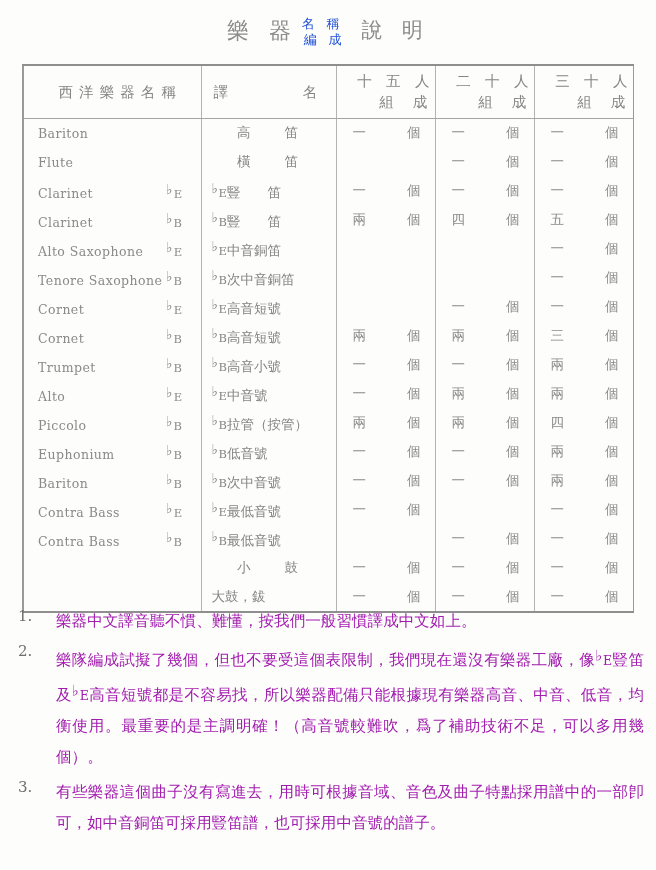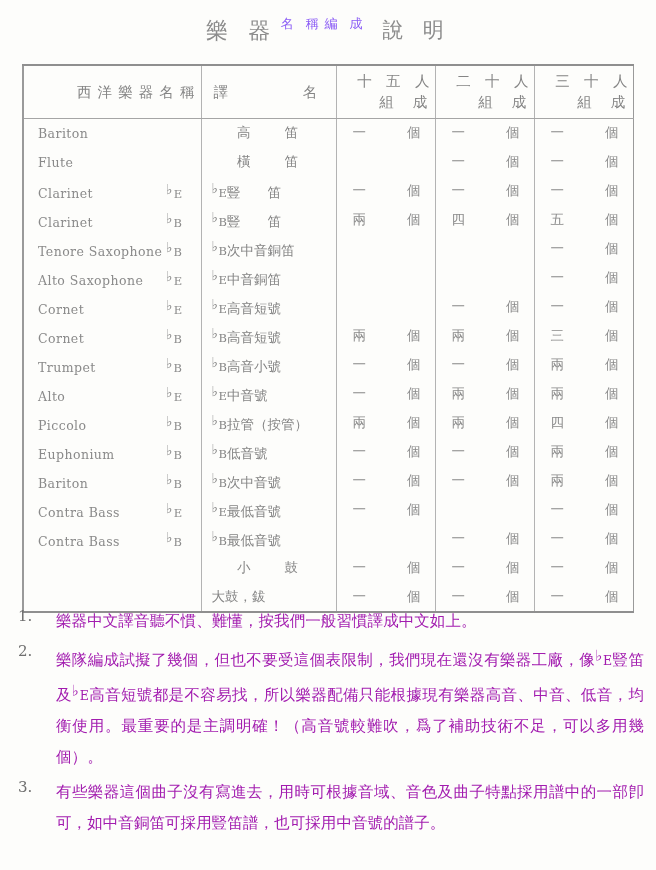--- a/index.html
+++ b/index.html
@@ -38,27 +38,27 @@
   .title-big {
     font-family: "DejaVu Serif", serif;
     font-size: 22px;
     line-height: 1;
     letter-spacing: 0.30em;
     padding-top: 10px;
     color: #8c8c8c;
   }
   .title-stack {
     display: inline-flex;
-    flex-direction: row;
+    flex-direction: column;
     font-family: "DejaVu Serif", serif;
     font-size: 13px;
     line-height: 1.25;
     letter-spacing: 0.30em;
     padding: 6px 4px 0 4px;
-    color: #8b5cf6;
+    color: #1d4ed8;
   }
   .title-stack .row2 { padding-left: 2px; }
   .title-tail {
     font-family: "DejaVu Serif", serif;
     font-size: 21px;
     line-height: 1;
     letter-spacing: 0.30em;
     padding-top: 10px;
     padding-left: 12px;
     color: #8c8c8c;
@@ -96,21 +96,21 @@
   thead th {
     border-bottom: 1px solid #a5a5a5;
     height: 52px;
     font-weight: normal;
     font-family: "DejaVu Serif", serif;
   }
   .hdr-one {
     font-size: 14.5px;
     letter-spacing: 0.42em;
     padding-left: 16px;
-    text-align: right;
+    text-align: center;
   }
   .hdr-split {
     text-align: left;
     font-size: 14.5px;
     letter-spacing: 0.30em;
     padding: 0 14px 0 12px;
     display: flex;
     justify-content: space-between;
   }
   .hdr-two {
@@ -393,55 +393,55 @@
             <td>
               <div class="cell-num">
                 <span>五</span>
                 <span>個</span>
               </div>
             </td>
           </tr>
           <tr>
             <td>
               <div class="cell-eng">
+                <span>Alto Saxophone</span>
+                <span><span class="pitch"><span class="flat">♭</span><span class="ltr">E</span></span></span>
+              </div>
+            </td>
+            <td>
+              <div class="cell-chi"><span class="pitch"><span class="flat">♭</span><span class="ltr">E</span></span><span>中音銅笛</span></div>
+            </td>
+            <td>
+              <div class="cell-num">
+                <span>&nbsp;</span>
+                <span>&nbsp;</span>
+              </div>
+            </td>
+            <td>
+              <div class="cell-num">
+                <span>&nbsp;</span>
+                <span>&nbsp;</span>
+              </div>
+            </td>
+            <td>
+              <div class="cell-num">
+                <span>一</span>
+                <span>個</span>
+              </div>
+            </td>
+          </tr>
+          <tr>
+            <td>
+              <div class="cell-eng">
                 <span>Tenore Saxophone</span>
                 <span><span class="pitch"><span class="flat">♭</span><span class="ltr">B</span></span></span>
               </div>
             </td>
             <td>
               <div class="cell-chi"><span class="pitch"><span class="flat">♭</span><span class="ltr">B</span></span><span>次中音銅笛</span></div>
-            </td>
-            <td>
-              <div class="cell-num">
-                <span>&nbsp;</span>
-                <span>&nbsp;</span>
-              </div>
-            </td>
-            <td>
-              <div class="cell-num">
-                <span>&nbsp;</span>
-                <span>&nbsp;</span>
-              </div>
-            </td>
-            <td>
-              <div class="cell-num">
-                <span>一</span>
-                <span>個</span>
-              </div>
-            </td>
-          </tr>
-          <tr>
-            <td>
-              <div class="cell-eng">
-                <span>Alto Saxophone</span>
-                <span><span class="pitch"><span class="flat">♭</span><span class="ltr">E</span></span></span>
-              </div>
-            </td>
-            <td>
-              <div class="cell-chi"><span class="pitch"><span class="flat">♭</span><span class="ltr">E</span></span><span>中音銅笛</span></div>
             </td>
             <td>
               <div class="cell-num">
                 <span>&nbsp;</span>
                 <span>&nbsp;</span>
               </div>
             </td>
             <td>
               <div class="cell-num">
                 <span>&nbsp;</span>

